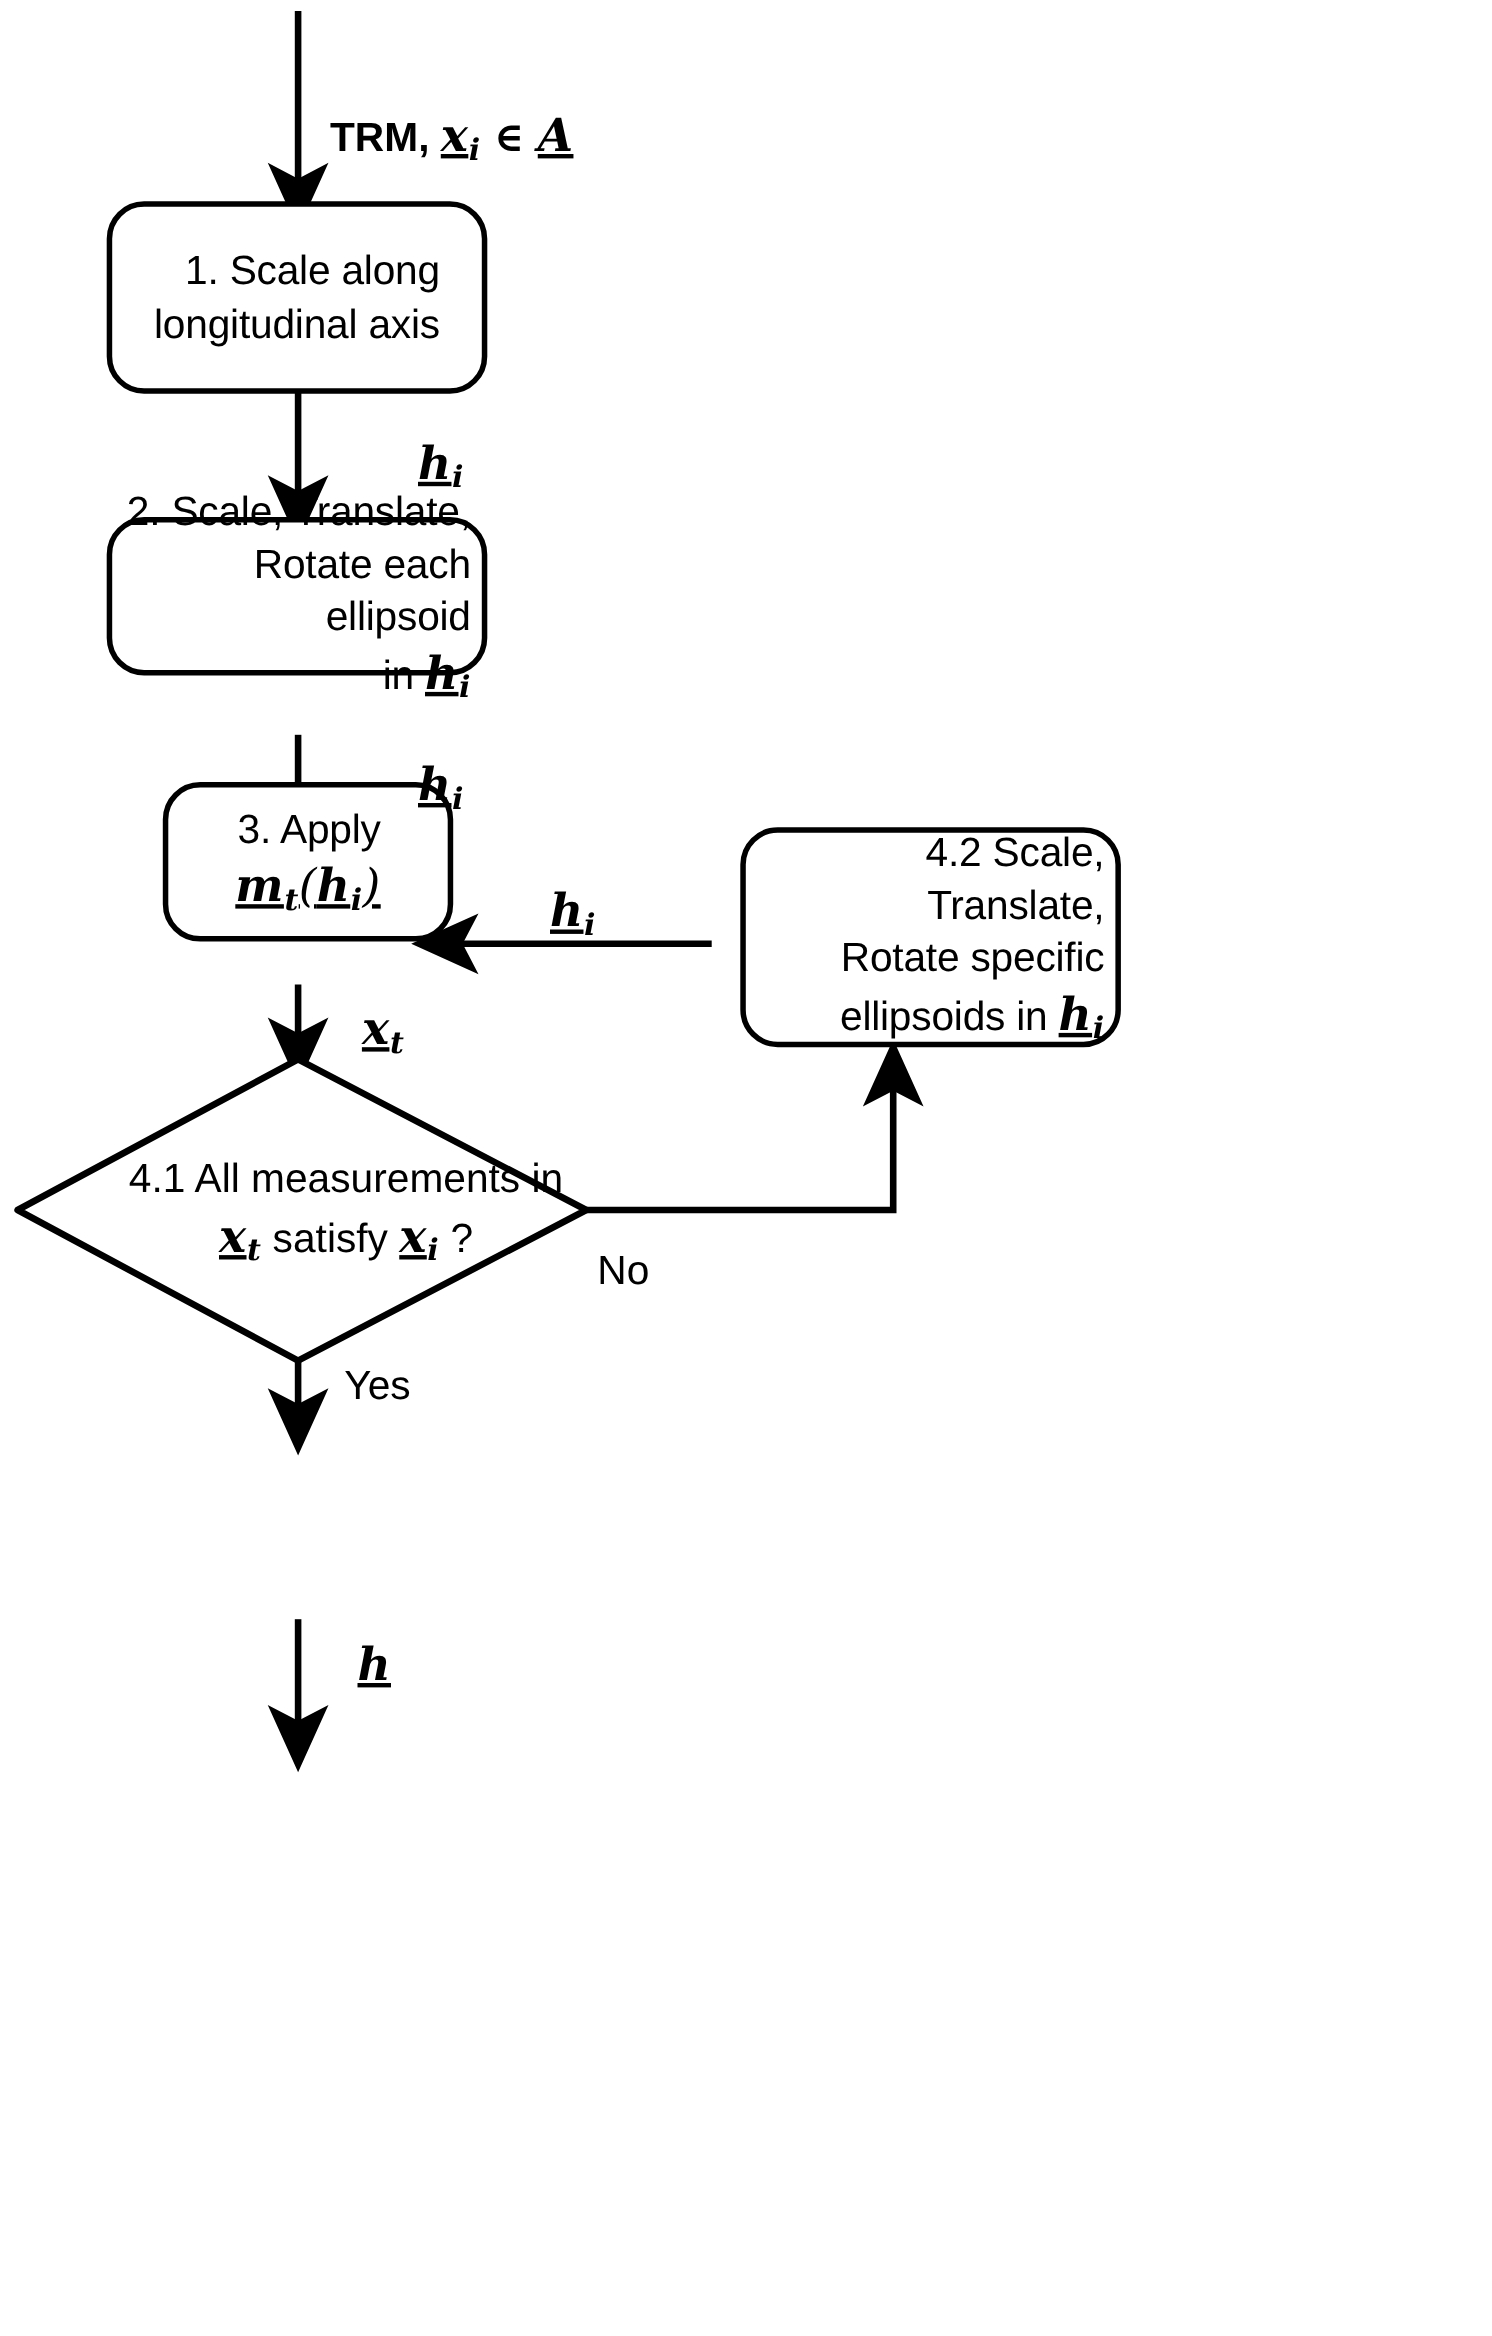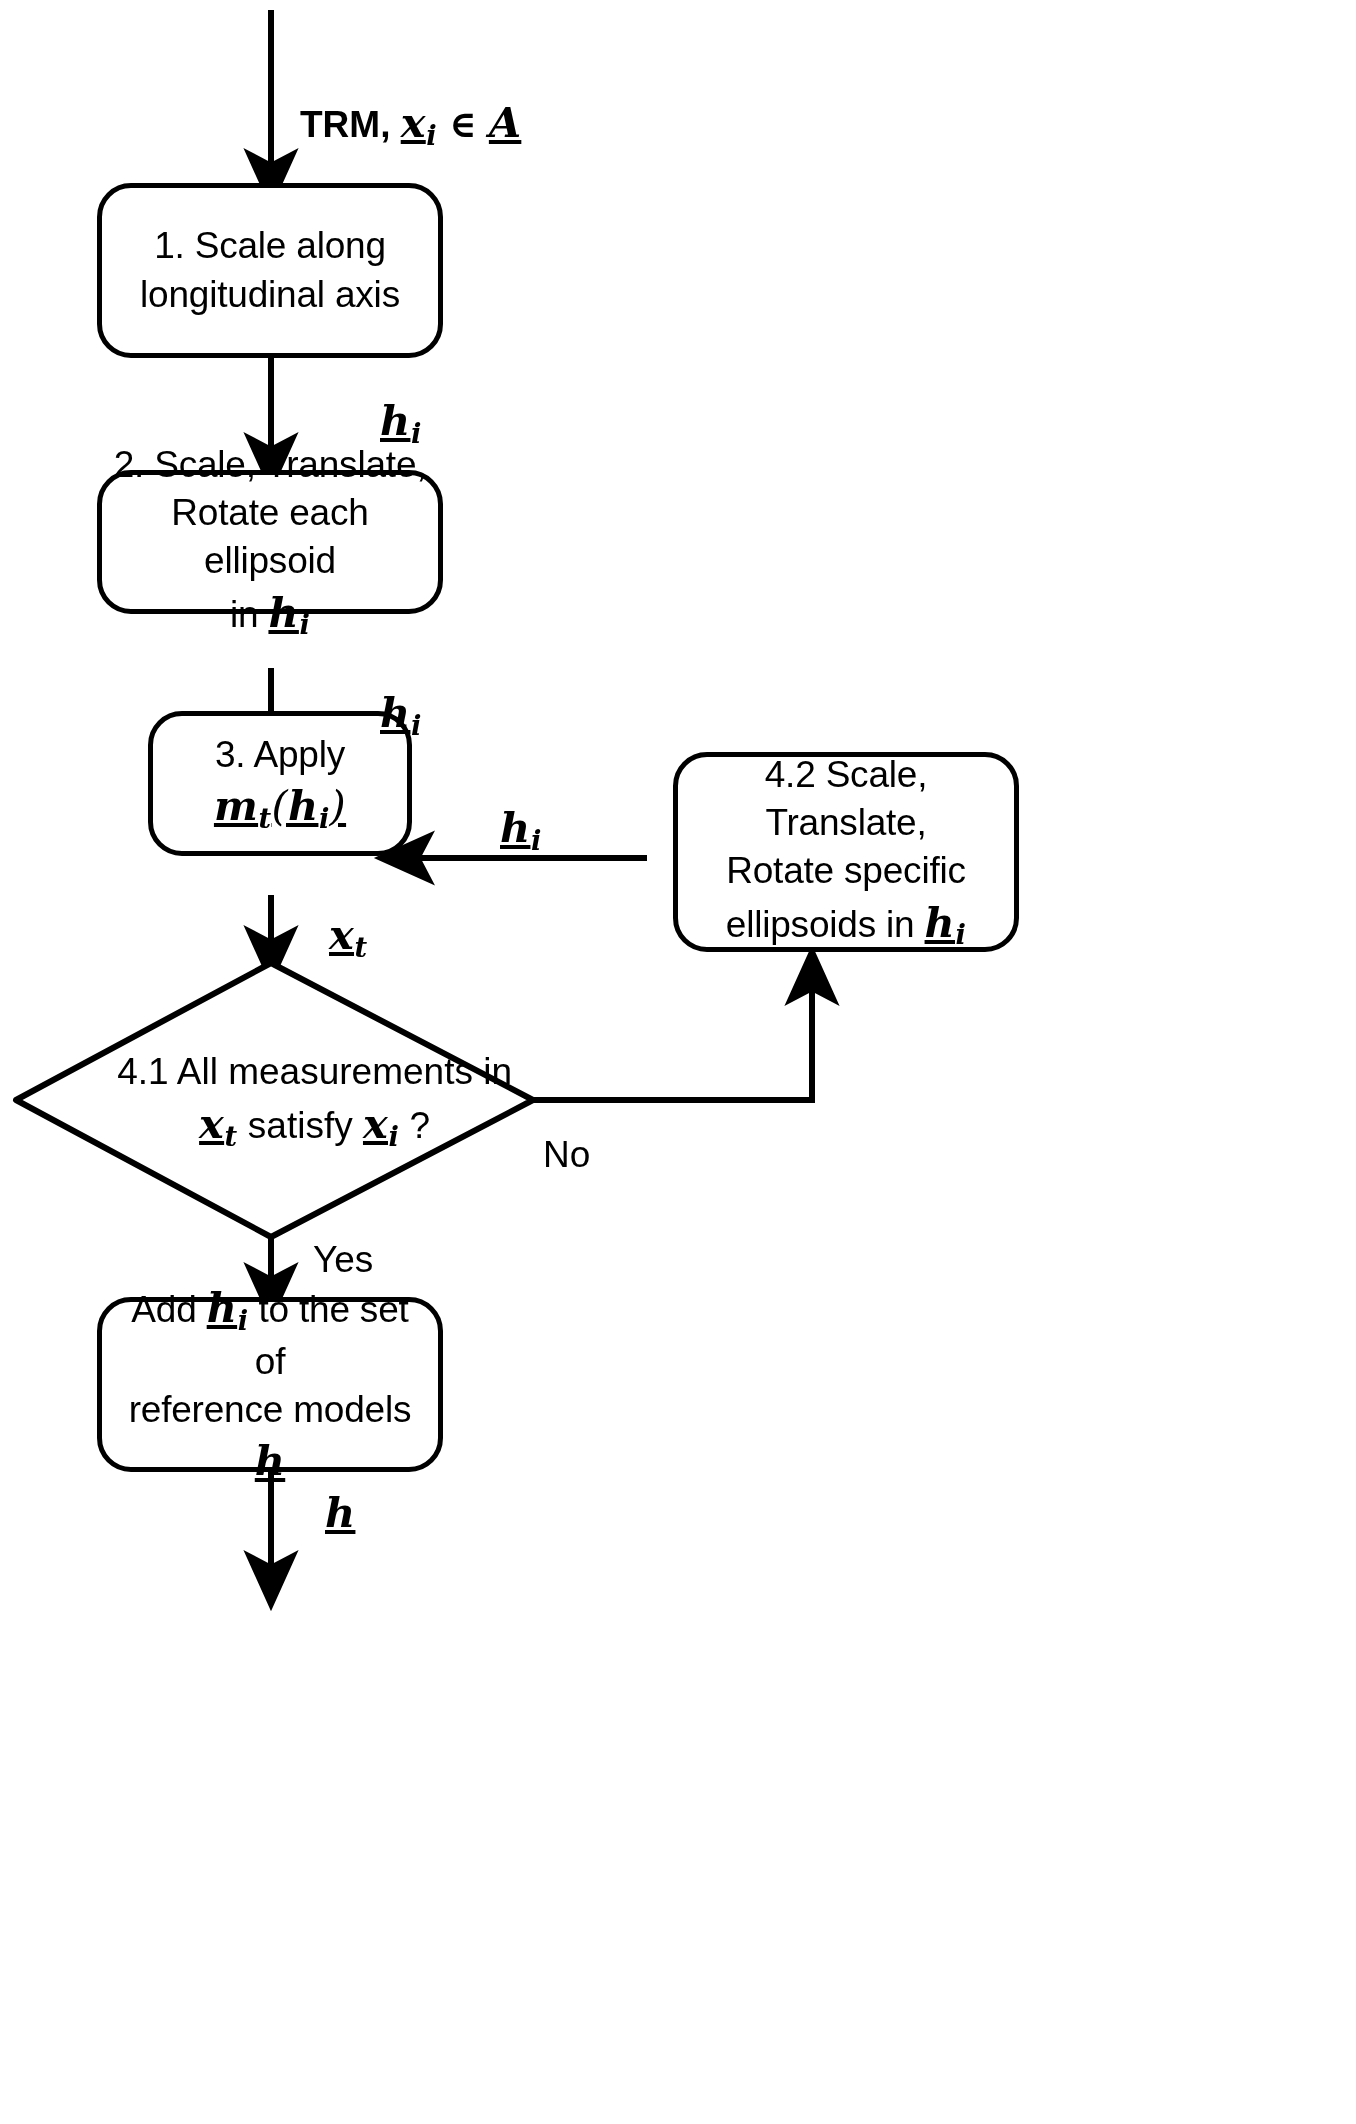--- a/index.html
+++ b/index.html
@@ -46,20 +46,21 @@
   .proc {
     border: 5px solid #000000;
     border-radius: 34px;
   }
 
   .proc .node-text {
     font-size: 37px;
     line-height: 1.30;
     letter-spacing: -0.2px;
     padding: 0 10px;
+    text-align: right;
   }
 
   
   .decision-text {
     position: absolute;
     display: flex;
     align-items: center;
     justify-content: flex-end;
     text-align: center;
     font-size: 37px;
@@ -172,29 +173,20 @@
   <div class="decision-text" style="left:30px; top:1036px; width:482px; height:130px;">
     <div>
       <span>4.1 All measurements in</span><br>
       <span class="m bigmath"><span>x</span><span class="sub">t</span></span>
       <span>satisfy</span>
       <span class="m bigmath"><span>x</span><span class="sub">i</span></span>
       <span>?</span>
     </div>
   </div>
 
-  <div class="node proc" style="left:97px; top:1297px; width:346px; height:175px;">
-    <div class="node-text">
-      <span>Add</span>
-      <span class="m bigmath"><span>h</span><span class="sub">i</span></span>
-      <span>to the set of</span><br>
-      <span>reference models</span>
-      <span class="m bigmath"><span>h</span></span>
-    </div>
-  </div>
 
   <div class="edge-label" style="left:300px; top:100px;">
     <span style="font-weight:700;">TRM,</span>
     <span class="m bigmath"><span>x</span><span class="sub">i</span></span>
     <span class="op">∈</span>
     <span class="m bigmath">A</span>
   </div>
 
   <div class="edge-label" style="left:380px; top:398px;">
     <span class="m bigmath"><span>h</span><span class="sub">i</span></span>

